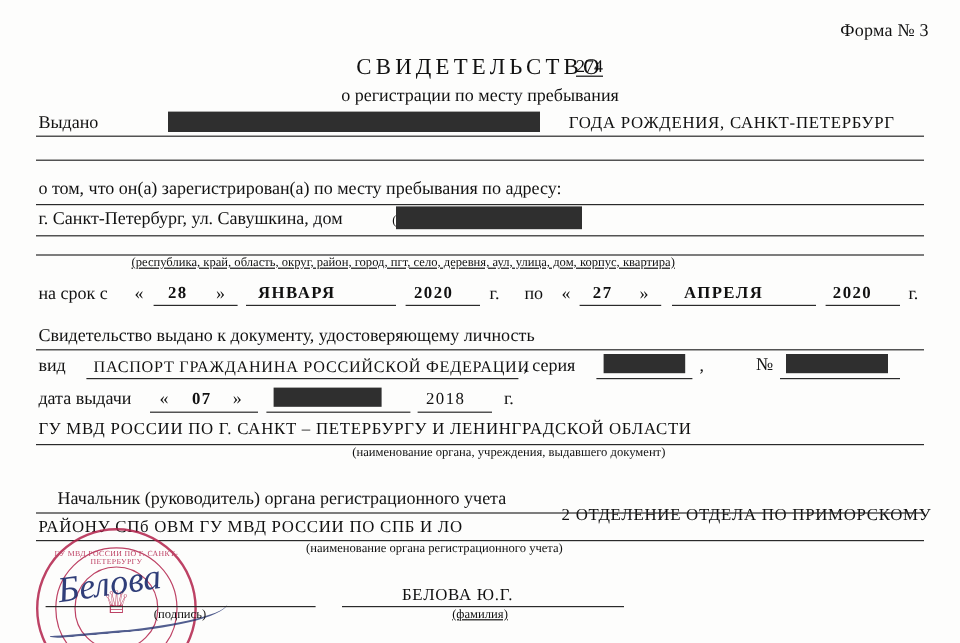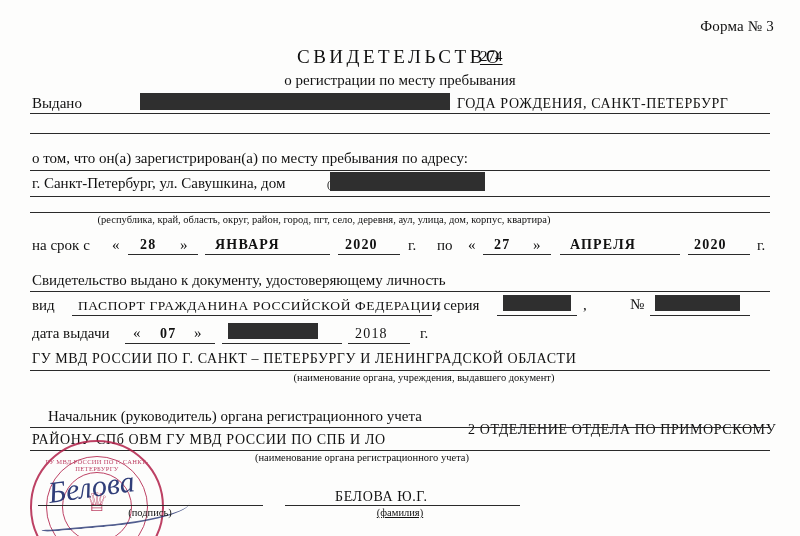--- a/index.html
+++ b/index.html
@@ -161,34 +161,34 @@
 <div class="doc">
 
   <div class="form-no">Форма № 3</div>
 
   <div class="title">СВИДЕТЕЛЬСТВО</div>
   <div class="title-num">274</div>
   <div class="subtitle">о регистрации по месту пребывания</div>
 
   <div class="txt" style="left:32px; top:95px;">Выдано</div>
   <div class="redact" style="left:140px; top:93px; width:310px; height:17px;"></div>
-  <div class="txt caps" style="left:457px; top:96px; font-size:14px;">ГОДА РОЖДЕНИЯ, САНКТ-ПЕТЕРБУРГ</div>
+  <div class="txt caps" style="left:474px; top:96px; font-size:14px;">ГОДА РОЖДЕНИЯ, САНКТ-ПЕТЕРБУРГ</div>
   <div class="line" style="left:30px; top:113px; width:740px;"></div>
 
   <div class="line" style="left:30px; top:133px; width:740px;"></div>
   <div class="small" style="left:0; right:0; top:135px; width:800px;margin-top:44px;">(Ф. И. О., год и место рождения)</div>
 
   <div class="txt" style="left:32px; top:150px;">о том, что он(а) зарегистрирован(а) по месту пребывания по адресу:</div>
   <div class="line" style="left:30px; top:170px; width:740px;"></div>
 
   <div class="txt" style="left:32px; top:175px;">г. Санкт-Петербург, ул. Савушкина, дом</div>
   <div class="redact" style="left:330px; top:172px; width:155px; height:19px;"></div>
   <div class="line" style="left:30px; top:196px; width:740px;"></div>
   <div class="line" style="left:30px; top:212px; width:740px;"></div>
-  <div class="small" style="left:0; right:0; top:214px; width:648px;">(республика, край, область, округ, район, город, пгт, село, деревня, аул, улица, дом, корпус, квартира)</div>
+  <div class="small" style="left:12px; right:0; top:214px; width:648px;text-decoration:underline;">(республика, край, область, округ, район, город, пгт, село, деревня, аул, улица, дом, корпус, квартира)</div>
 
   <div class="txt" style="left:32px; top:237px;">на срок с</div>
   <div class="txt quote" style="left:112px; top:237px;">«</div>
   <div class="txt spaced" style="left:140px; top:237px; font-weight:bold; font-size:14px;">28</div>
   <div class="txt quote" style="left:180px; top:237px;">»</div>
   <div class="line" style="left:128px; top:254px; width:70px;"></div>
   <div class="txt spaced" style="left:215px; top:237px; font-weight:bold; font-size:14px;">ЯНВАРЯ</div>
   <div class="line" style="left:205px; top:254px; width:125px;"></div>
   <div class="txt spaced" style="left:345px; top:237px; font-weight:bold; font-size:14px;">2020</div>
   <div class="line" style="left:338px; top:254px; width:62px;"></div>

